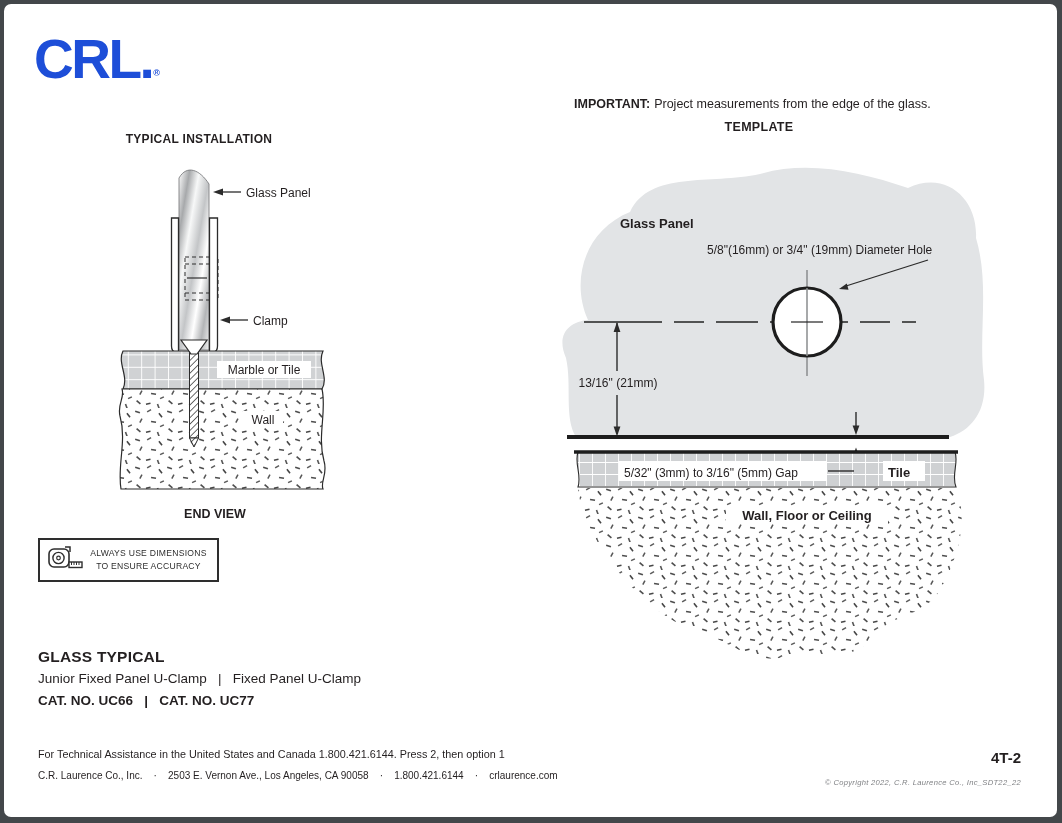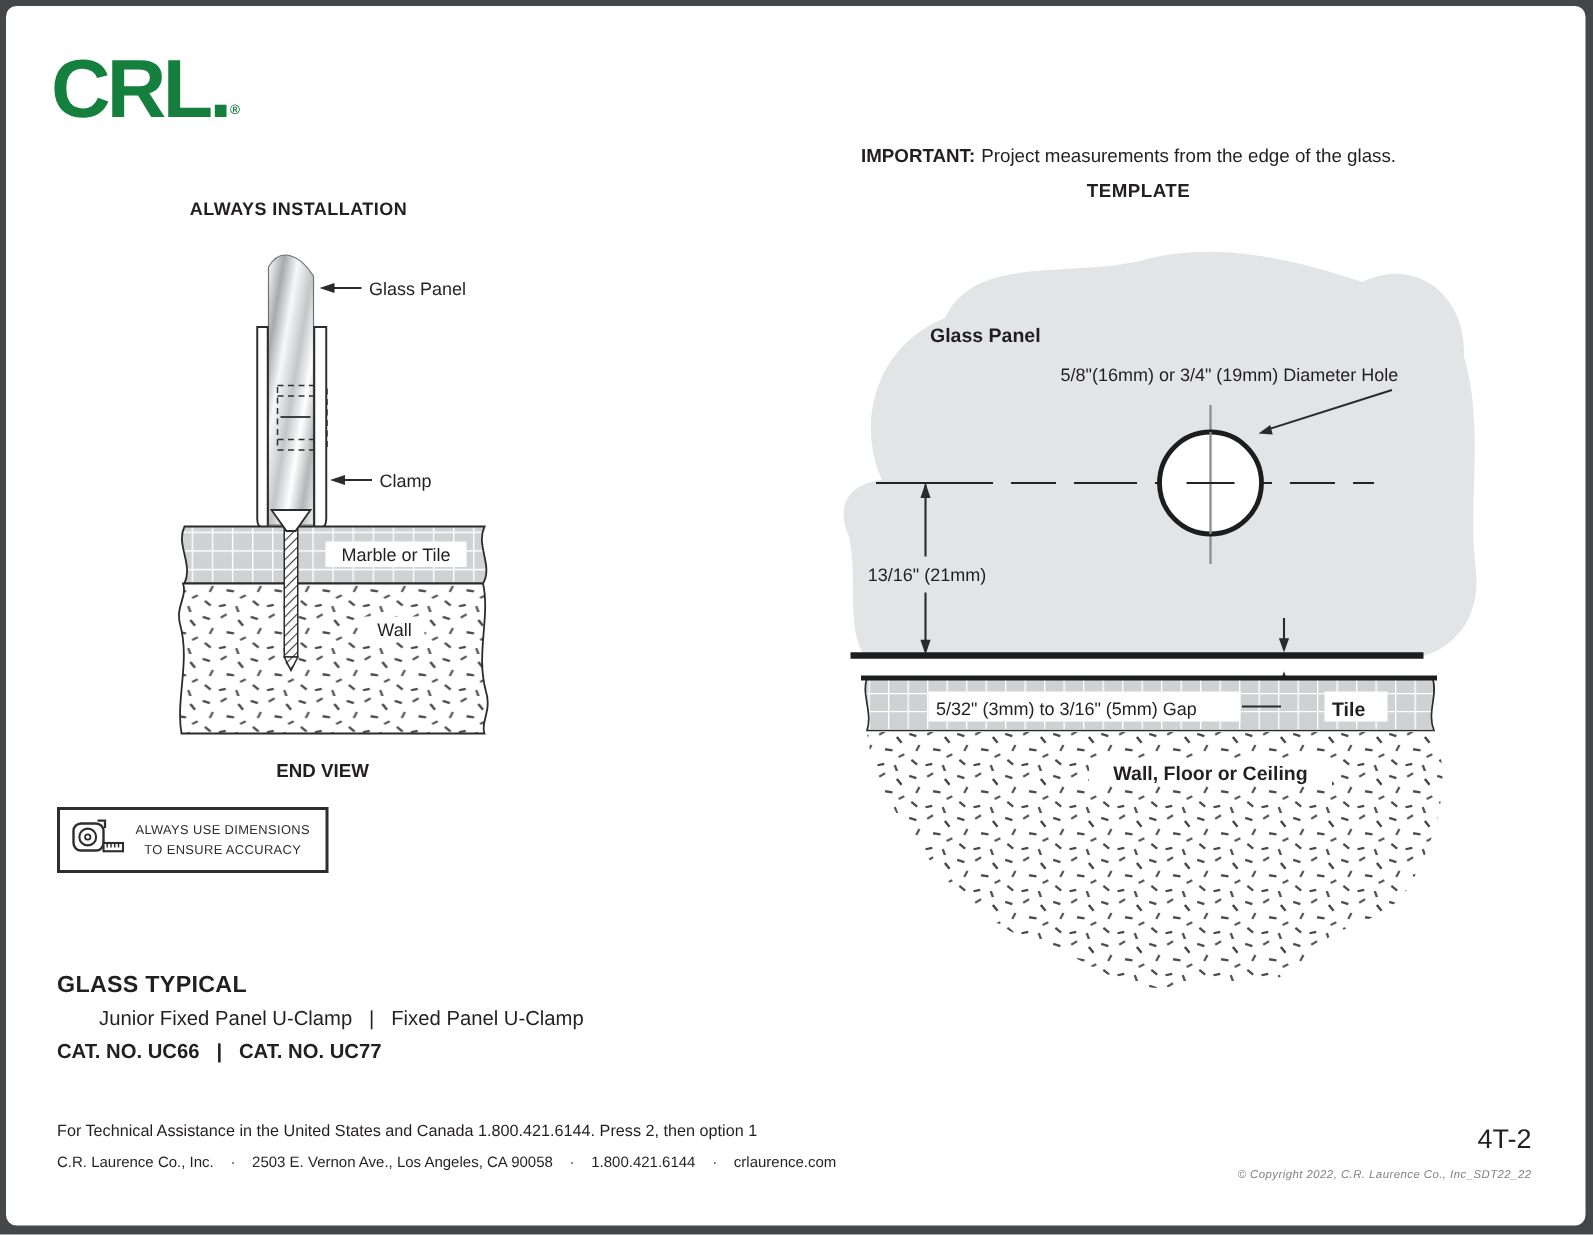--- a/index.html
+++ b/index.html
@@ -10,62 +10,62 @@
     font-family:"Liberation Sans", sans-serif;
   }
   .page {
     position:absolute; left:4px; top:4px; right:5px; bottom:6px;
     background:#ffffff; border-radius:7px;
   }
   .abs { position:absolute; }
 
   .logo {
     left:30px; top:28px; font-weight:900; font-size:55px; line-height:1;
-    letter-spacing:-2.5px; color:#15803d; white-space:nowrap;
+    letter-spacing:-2.5px; color:#1d4ed8; white-space:nowrap;
   }
   .logo .reg { font-size:9px; font-weight:700; letter-spacing:0; vertical-align:baseline; position:relative; top:-2px; left:1px; }
 
   .section-title { font-weight:700; font-size:12px; letter-spacing:0.3px; text-align:center; }
   .typ-title { left:120px; top:128px; width:150px; }
   .tmpl-title { left:690px; top:116px; width:130px; font-size:12.5px; }
 
   .important { left:570px; top:93px; font-size:12.5px; white-space:nowrap; }
   .important .lbl { font-weight:700; }
   .important .txt { margin-left:4px; }
 
   .dim-box {
     left:34px; top:534px; width:181px; height:44px;
     border:2px solid #2e2e2e; display:flex; align-items:center; padding:3px 6px 3px 6px;
   }
   .dim-box .txt { font-size:8.6px; letter-spacing:0.25px; text-align:center; flex:1; line-height:1.5; color:#2e2e2e; }
 
   .prod-head  { left:34px; top:644px; font-size:15.5px; font-weight:800; letter-spacing:0.2px; }
-  .prod-sub   { left:34px; top:667px; font-size:13.5px;margin-left:28px; }
+  .prod-sub   { left:34px; top:667px; font-size:13.5px; }
   .prod-cat   { left:34px; top:689px; font-size:13.5px; font-weight:700; }
 
   .foot1 { left:34px; top:744px; font-size:10.8px; }
   .foot2 { left:34px; top:766px; font-size:10px; }
-  .page-code { right:36px; top:745px; font-size:18px; font-weight:400; }
+  .page-code { right:36px; top:745px; font-size:15px; font-weight:700; }
   .copyright { right:36px; top:774px; font-size:7.6px; color:#808285; letter-spacing:0.3px;font-style:italic; }
 
   .pre { white-space:pre; }
 
   svg text { font-family:"Liberation Sans", sans-serif; fill:#231f20; }
   .t12 { font-size:12px; }
   .t12b { font-size:12.5px; font-weight:700; }
   .t13b { font-size:13px; font-weight:700; }
 </style>
 </head>
 <body>
 
 <div class="page">
 
   <div class="abs logo"><span>CRL.</span><span class="reg">®</span></div>
 
-  <div class="abs section-title typ-title">ALWAYS INSTALLATION</div>
+  <div class="abs section-title typ-title">TYPICAL INSTALLATION</div>
 
   <svg class="abs" style="left:97px; top:152px;" width="260" height="370" viewBox="0 0 260 370">
     <defs>
       <linearGradient id="metalL" x1="0" y1="0" x2="1" y2="1">
         <stop offset="0" stop-color="#ffffff"></stop>
         <stop offset="0.18" stop-color="#a7a9ab"></stop>
         <stop offset="0.34" stop-color="#f7f8f8"></stop>
         <stop offset="0.52" stop-color="#c3c5c7"></stop>
         <stop offset="0.68" stop-color="#ffffff"></stop>
         <stop offset="0.84" stop-color="#b3b5b7"></stop>

